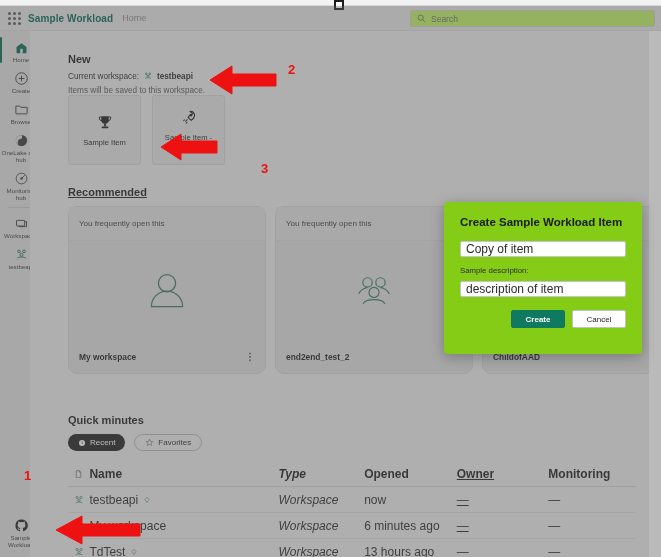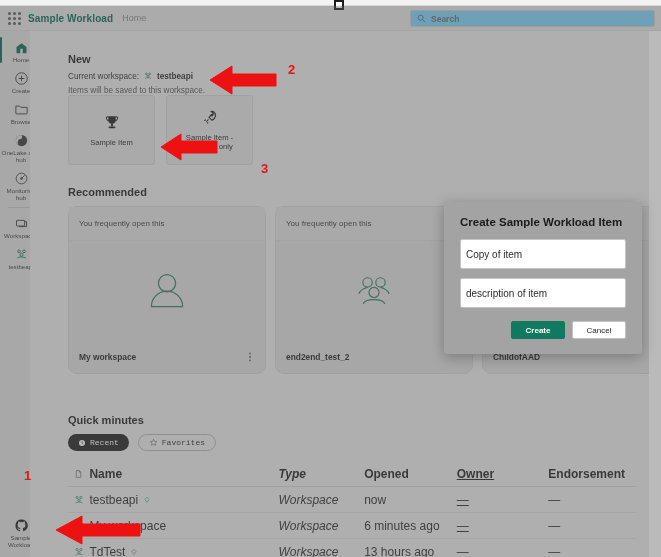--- a/index.html
+++ b/index.html
@@ -34,22 +34,22 @@
     border-bottom: 1px solid #dadada;
   }
   .waffle { width: 28px; display: flex; justify-content: center; }
   .waffle-grid { display: grid; grid-template-columns: repeat(3, 3px);
     grid-template-rows: repeat(3, 3px); gap: 2px; }
   .waffle-grid i { width: 3px; height: 3px; background: #5c5c5c; border-radius: 50%; display: block; }
   .brand { font-size: 10px; font-weight: bold; color: #0b6a53; letter-spacing: .1px; }
   .crumb { font-size: 9px; color: #8d8d8d; margin-left: 9px; }
   .searchbox {
     position: absolute; left: 410px; top: 4px; width: 245px; height: 17px;
-    background: #7dd3fc; border: 1px solid #cfcfcf; border-radius: 2px;
-    display: flex; align-items: center; padding: 0 6px; gap: 5px; font-weight: bold;
+    background: #bef264; border: 1px solid #cfcfcf; border-radius: 2px;
+    display: flex; align-items: center; padding: 0 6px; gap: 5px;
   }
   .searchbox svg { width: 9px; height: 9px; flex: none; }
   .searchbox span { font-size: 8.5px; color: #6f6f6f; }
 
   
   .rail {
     position: absolute; top: 31px; left: 0; width: 42px; height: 526px;
     background: #e1e1e1; display: flex; flex-direction: column;
     align-items: center; padding-top: 4px;
   }
@@ -74,69 +74,69 @@
     position: absolute; top: 31px; left: 30px; width: 619px; height: 526px;
     background: #ededed; overflow: hidden;
   }
   .sec-title { font-size: 11px; font-weight: bold; color: #1f1f1f; }
   .sub-line { font-size: 8.2px; color: #2b2b2b; display: flex; align-items: center; gap: 4px; }
   .muted { font-size: 8.2px; color: #555; }
 
   .new-block { position: absolute; left: 38px; top: 22px; }
   .new-cards { position: absolute; left: 38px; top: 64px; display: flex; gap: 11px; }
   .item-card {
-    width: 87px; height: 70px; background: #e3e3e3; border: 1px solid #d4d4d4;
+    width: 73px; height: 70px; background: #e3e3e3; border: 1px solid #d4d4d4;
     border-radius: 3px; display: flex; flex-direction: column;
     align-items: center; justify-content: center; gap: 6px; cursor: pointer;
   }
   .item-card .cap { font-size: 7.6px; color: #1f1f1f; text-align: center; line-height: 9px; padding: 0 4px; }
 
-  .rec-title { position: absolute; left: 38px; top: 155px; }
+  .rec-title { position: absolute; left: 38px; top: 155px; text-decoration: underline; }
   .rec-row { position: absolute; left: 38px; top: 175px; display: flex; gap: 9px; }
   .rec-card {
     width: 198px; height: 168px; background: #dfdfdf; border: 1px solid #d4d4d4;
     border-radius: 9px; display: flex; flex-direction: column; cursor: pointer;
   }
   .rec-top { height: 34px; background: #e2e2e2; display: flex; align-items: center;
     padding-left: 10px; font-size: 8px; color: #3d3d3d; border-bottom: 1px solid #d8d8d8; }
   .rec-mid { flex: 1; display: flex; align-items: center; justify-content: center; }
   .rec-bot { height: 33px; display: flex; align-items: center; justify-content: space-between;
     padding: 0 10px; font-size: 8.4px; font-weight: bold; color: #1f1f1f; }
   .kebab { color: #555; font-size: 10px; letter-spacing: 0; line-height: 6px; }
 
   .qa-title { position: absolute; left: 38px; top: 383px; }
-  .pills { position: absolute; left: 38px; top: 403px; display: flex; gap: 9px; font-family: Liberation Mono, monospace; }
+  .pills { position: absolute; left: 38px; top: 403px; display: flex; gap: 9px; }
   .pill {
     height: 17px; border-radius: 9px; display: flex; align-items: center;
     gap: 4px; padding: 0 10px; font-size: 8px; cursor: pointer;
   }
   .pill.sel { background: #232323; color: #ffffff; }
   .pill.out { background: transparent; color: #2d2d2d; border: 1px solid #b6b6b6; }
 
   .qtable { position: absolute; left: 38px; top: 430px; width: 568px; }
   .qrow { display: flex; align-items: center; height: 26px; border-bottom: 1px solid #dcdcdc; font-size: 12px; color: #2b2b2b; }
   .qrow.head { font-weight: bold; color: #1f1f1f; border-bottom: 1px solid #d3d3d3; }
   .c-ic { width: 22px; display: flex; justify-content: center; }
   .c-name { width: 194px; display: flex; align-items: center; gap: 5px; }
   .c-type { width: 88px; font-style: italic; }
   .c-open { width: 95px; }
   .c-own { width: 94px; text-decoration: underline; }
   .c-end { width: 90px; }
 
   
   .modal {
     position: absolute; left: 444px; top: 202px; width: 198px; height: 152px;
-    background: #a3a3a3; border-radius: 4px; z-index: 60;
+    background: #84cc16; border-radius: 4px; z-index: 60;
     box-shadow: 0 3px 14px rgba(0,0,0,0.28); padding: 14px 16px 0;
   }
   .modal h2 { font-size: 11.5px; font-weight: bold; color: #1b1b1b; margin-bottom: 11px; }
   .modal label { display: block; font-size: 7.8px; color: #2b2b2b; margin-bottom: 4px; }
   .modal input {
     width: 100%; height: 16px; border: 1px solid #c4c4c4; border-radius: 2px;
-    font-size: 10px; color: #2b2b2b; padding: 14px 5px;
+    font-size: 12px; color: #2b2b2b; padding: 0 5px;
     font-family: "Liberation Sans", sans-serif; background: #fff; margin-bottom: 9px;
   }
   .modal-actions { display: flex; justify-content: flex-end; gap: 7px; margin-top: 4px; }
   .btn { height: 18px; min-width: 54px; border-radius: 2px; font-size: 8px;
     display: flex; align-items: center; justify-content: center; cursor: pointer;
     font-family: "Liberation Sans", sans-serif; }
   .btn-primary { background: #0f7a5f; color: #ffffff; border: 1px solid #0f7a5f; font-weight: bold; }
   .btn-secondary { background: #ffffff; color: #1f1f1f; border: 1px solid #c2c2c2; }
 
   
@@ -373,21 +373,21 @@
         <div class="c-ic">
           <svg viewBox="0 0 24 24" width="9" height="10">
               <path d="M6 3h8l4 4v14H6z" fill="none" stroke="#4a4a4a" stroke-width="1.5"></path>
               <path d="M14 3v4h4" fill="none" stroke="#4a4a4a" stroke-width="1.5"></path>
             </svg>
         </div>
         <div class="c-name">Name</div>
         <div class="c-type">Type</div>
         <div class="c-open">Opened</div>
         <div class="c-own">Owner</div>
-        <div class="c-end">Endorsement</div>
+        <div class="c-end">Monitoring</div>
       </div>
 
       <div class="qrow">
         <div class="c-ic">
           <svg viewBox="0 0 24 24" width="12" height="12">
               <circle cx="8" cy="7" r="2.2" fill="none" stroke="#3c7a68" stroke-width="1.4"></circle>
               <circle cx="16" cy="7" r="2.2" fill="none" stroke="#3c7a68" stroke-width="1.4"></circle>
               <circle cx="12" cy="12.5" r="2.4" fill="none" stroke="#3c7a68" stroke-width="1.4"></circle>
               <path d="M5 18c1.2-2.6 11.8-2.6 14 0" fill="none" stroke="#3c7a68" stroke-width="1.4"></path>
             </svg>
@@ -443,20 +443,21 @@
         <div class="c-end">—</div>
       </div>
     </div>
   </div>
 
   <div class="dim"></div>
 
   <div class="modal">
     <h2>Create Sample Workload Item</h2>
     <input type="text" value="Copy of item" style="">
+    <label>Sample description:</label>
     <input type="text" value="description of item" style="">
     <div class="modal-actions">
       <div class="btn btn-primary">Create</div>
       <div class="btn btn-secondary">Cancel</div>
     </div>
   </div>
 
   <div class="anno" style="left:52px; top:513px;">
     <svg class="arrow" width="92" height="34" viewBox="0 0 92 34">
       <path d="M4 17 L30 3 L30 11 L88 11 L88 23 L30 23 L30 31 Z" fill="#ee1111" stroke="#ee1111" stroke-width="1"></path>

